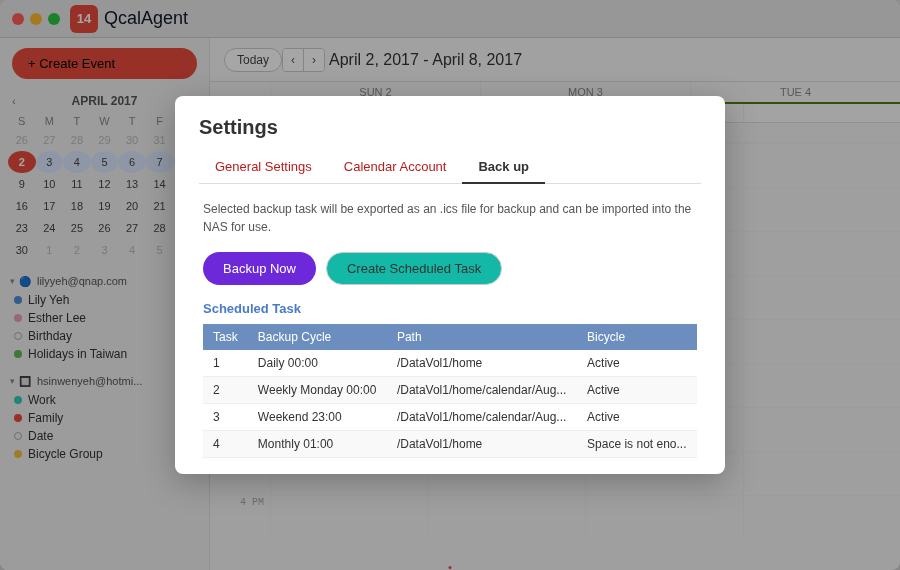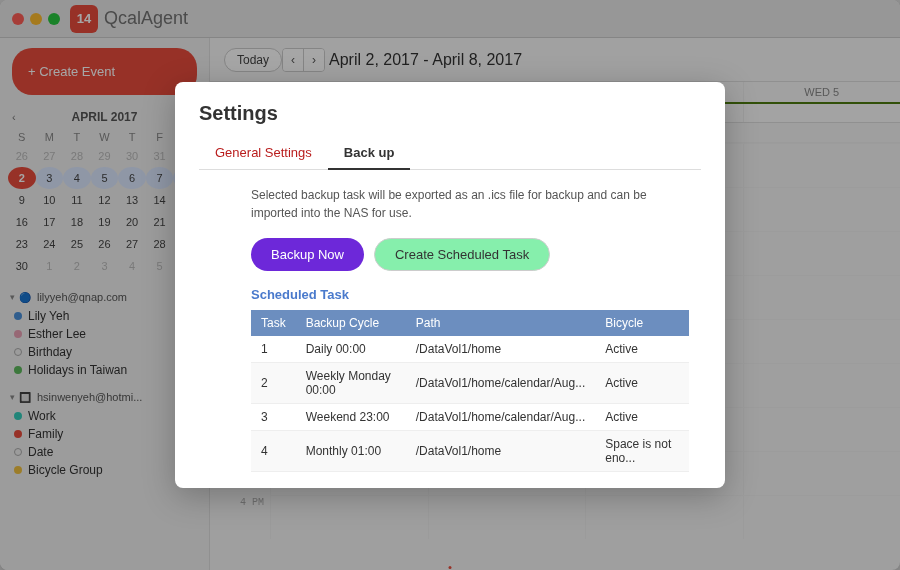--- a/index.html
+++ b/index.html
@@ -61,21 +61,21 @@
       display: flex;
       align-items: center;
       justify-content: center;
       color: white;
       font-size: 13px;
       font-weight: bold;
     }
     .logo-text {
       font-size: 18px;
       font-weight: 500;
-      color: #737373;
+      color: #0f172a;
     }
 
     
     .main-layout {
       display: flex;
       flex: 1;
       overflow: hidden;
     }
 
     
@@ -85,24 +85,24 @@
       border-right: 1px solid #ddd;
       display: flex;
       flex-direction: column;
       flex-shrink: 0;
       overflow-y: auto;
     }
 
     .create-event-btn {
       margin: 10px 12px;
       background: #e84c3d;
-      color: #ffffff;
+      color: #000000;
       border: none;
       border-radius: 20px;
-      padding: 16px 16px;
+      padding: 8px 16px;
       font-size: 13px;
       cursor: pointer;
       display: flex;
       align-items: center;
       gap: 4px;
       font-weight: 500;
     }
 
     
     .mini-calendar {
@@ -397,24 +397,23 @@
       border-bottom: 2px solid transparent;
       margin-bottom: -1px;
     }
     .modal-tab.active {
       color: #333;
       font-weight: 600;
       border-bottom: 2px solid #333;
     }
 
     .modal-body {
-      padding: 16px 36px;
+      padding: 16px 28px;
       flex: 1;
       overflow-y: auto;
-      margin-left: 40px;
     }
 
     .modal-description {
       font-size: 12px;
       color: #555;
       line-height: 1.5;
       margin-bottom: 16px;
     }
 
     .modal-actions {
@@ -428,21 +427,21 @@
       color: white;
       border: none;
       border-radius: 20px;
       padding: 8px 20px;
       font-size: 13px;
       cursor: pointer;
       font-weight: 500;
     }
 
     .btn-create-task {
-      background: #86efac;
+      background: #14b8a6;
       color: #333;
       border: 1px solid #ccc;
       border-radius: 20px;
       padding: 8px 20px;
       font-size: 13px;
       cursor: pointer;
     }
 
     .scheduled-task-title {
       font-size: 13px;
@@ -631,21 +630,20 @@
         <span class="date-range">April 2, 2017 - April 8, 2017</span>
       </div>
 
       <div class="cal-grid-area">
 
         <div class="cal-header-row">
           <div class="time-gutter"></div>
           <div class="cal-day-header">SUN 2</div>
           <div class="cal-day-header">MON 3</div>
           <div class="cal-day-header">TUE 4</div>
-          <div class="cal-day-header">WED 5</div>
         </div>
 
         <div class="allday-row">
           <div class="allday-label">All day</div>
           <div class="allday-cells">
             <div class="allday-cell"></div>
             <div class="allday-cell"></div>
             <div class="allday-cell"></div>
             <div class="allday-cell"></div>
           </div>
@@ -740,20 +738,21 @@
             </div>
           </div>
       </div>
 
       <div class="modal-overlay">
         <div class="settings-modal">
           <div class="modal-title">Settings</div>
 
           <div class="modal-tabs">
             <div class="modal-tab">General Settings</div>
+            <div class="modal-tab">Calendar Account</div>
             <div class="modal-tab active">Back up</div>
           </div>
 
           <div class="modal-body">
             <p class="modal-description">Selected backup task will be exported as an .ics file for backup and can be imported into the NAS for use.</p>
 
             <div class="modal-actions">
               <button class="btn-backup-now">Backup Now</button>
               <button class="btn-create-task">Create Scheduled Task</button>
             </div>

